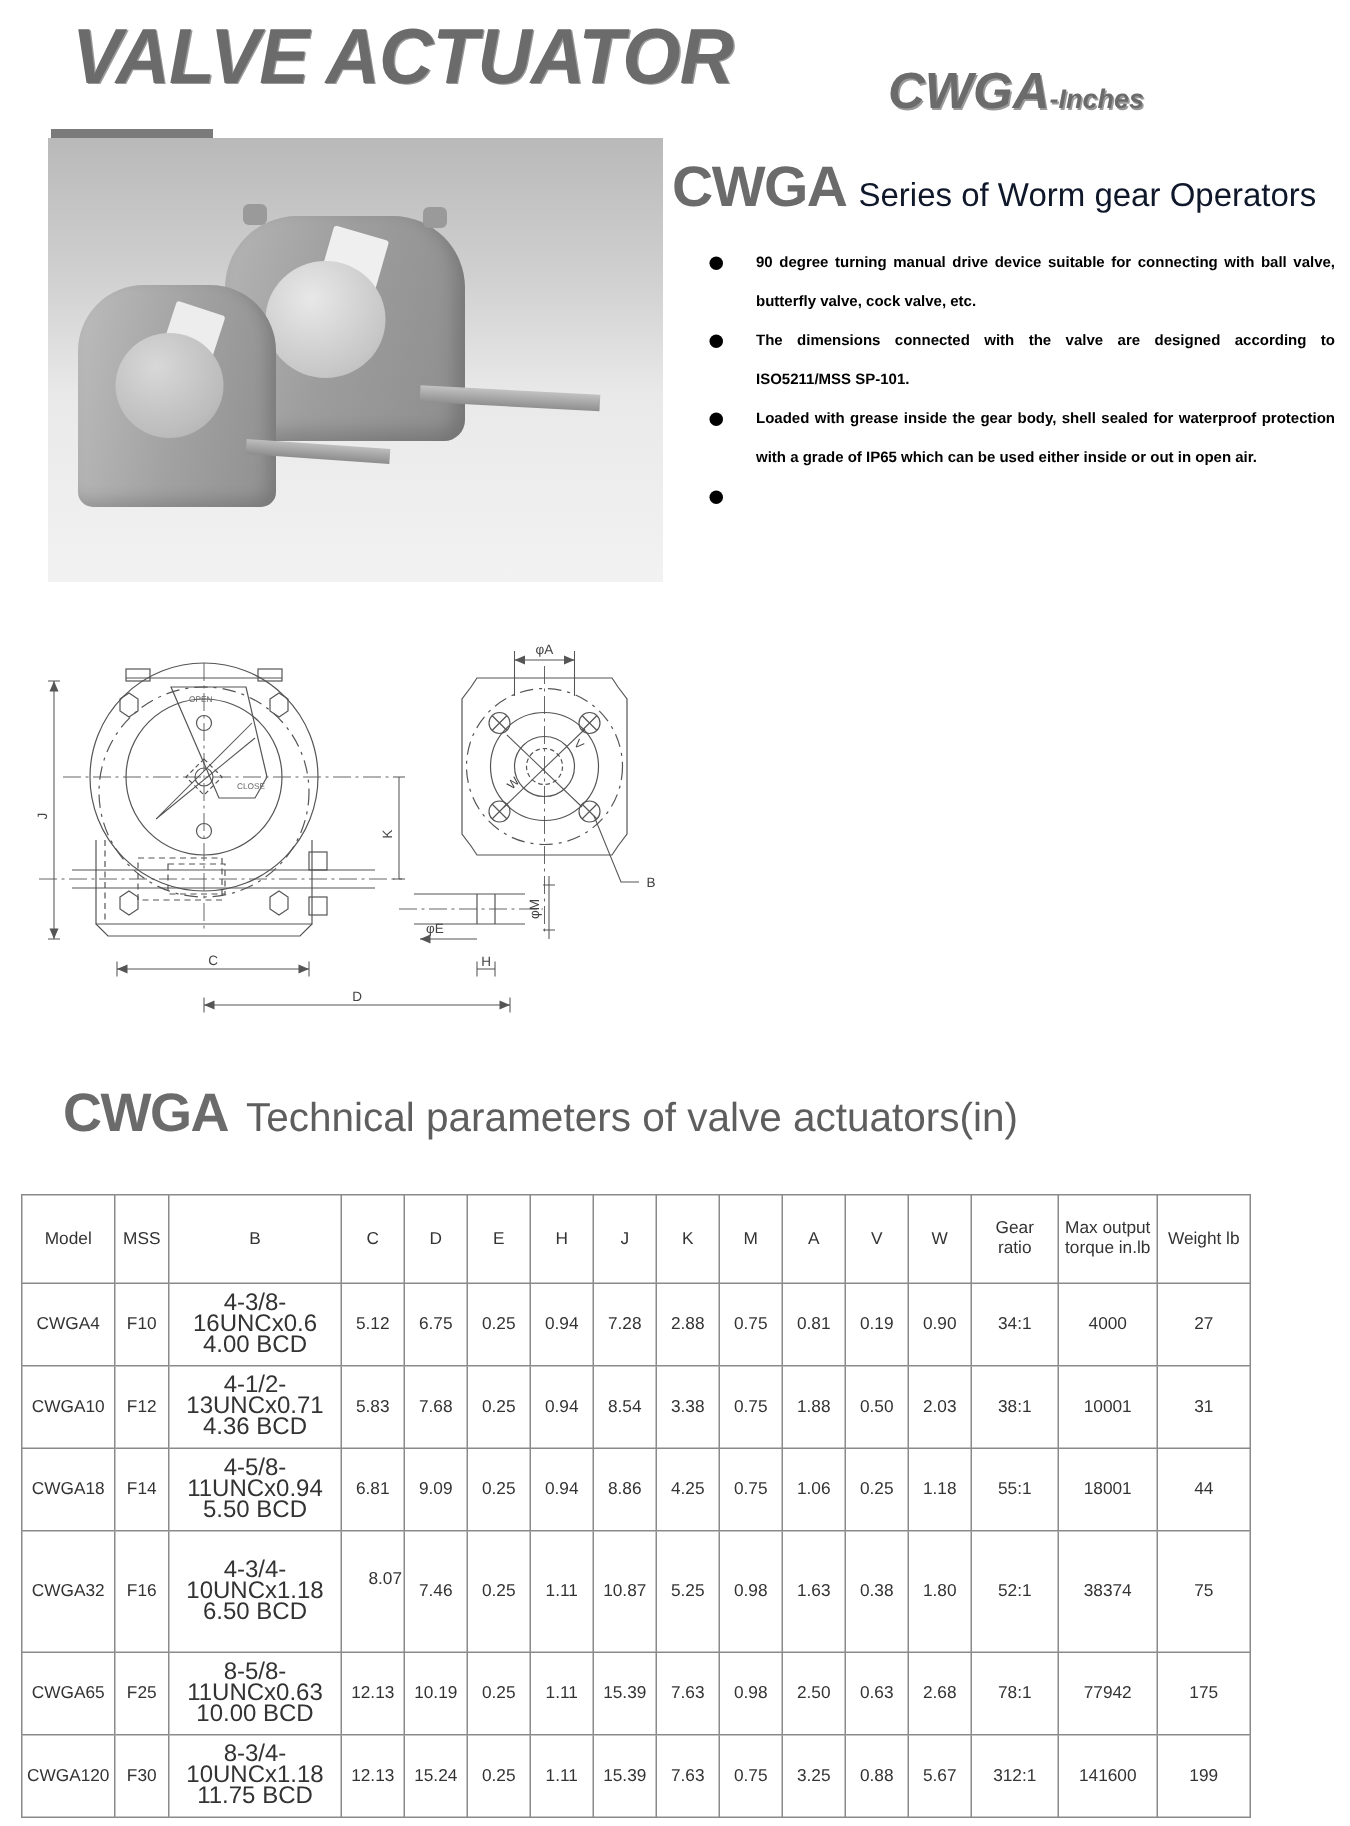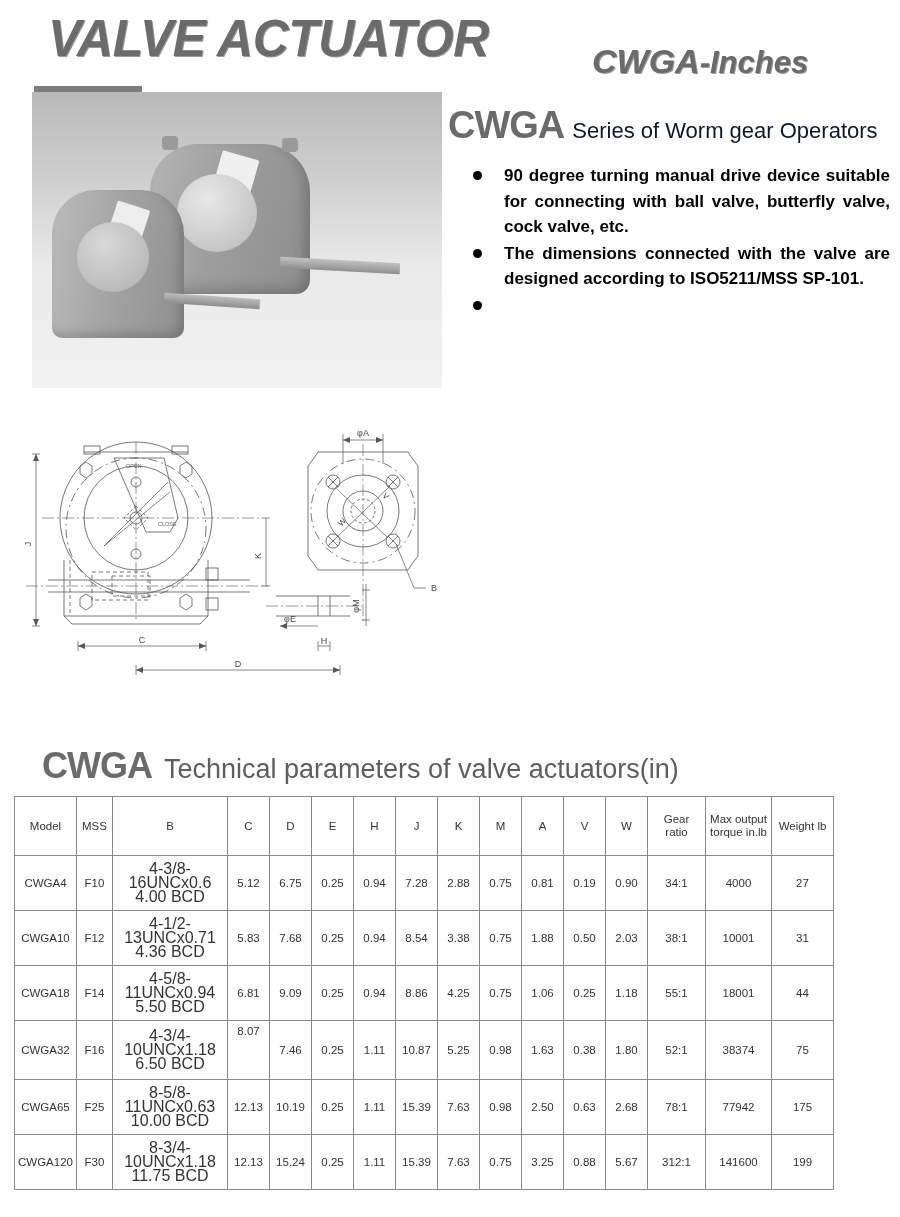--- a/index.html
+++ b/index.html
@@ -40,21 +40,21 @@
     position: absolute;
     left: 592px; top: 42px;
     font-size: 34px;
     font-weight: bold;
     font-style: italic;
     color: #6b6b6b;
     text-shadow: 1px 1px 0 #9a9a9a;
     white-space: nowrap;
   }
   #sub-title .unit {
-    font-size: 31px;
+    font-size: 18px;
   }
 
   
   #photo-bar {
     position: absolute;
     left: 34px; top: 86px;
     width: 108px; height: 12px;
     background: #7b7b7b;
   }
   #photo {
@@ -160,21 +160,21 @@
   }
   #features {
     position: absolute;
     left: 470px; top: 163px;
     width: 420px;
   }
   .feature {
     position: relative;
     padding-left: 34px;
     margin-bottom: 1px;
-    font-size: 17px;
+    font-size: 10px;
     font-weight: bold;
     line-height: 25.5px;
     text-align: justify;
     text-justify: inter-word;
     color: #000;
   }
   .feature .bullet {
     position: absolute;
     left: 3px; top: 8px;
     width: 9px; height: 9px;
@@ -186,21 +186,21 @@
   #drawings {
     position: absolute;
     left: 18px; top: 420px;
     width: 470px; height: 280px;
   }
   #drawings svg { display: block; }
 
   
   #table-head {
     position: absolute;
-    left: 42px; top: 745px;
+    left: 42px; top: 721px;
     white-space: nowrap;
   }
   #table-head .big {
     font-size: 36px;
     font-weight: bold;
     color: #6b6b6b;
     letter-spacing: -1px;
   }
   #table-head .desc {
     font-size: 27px;
@@ -228,21 +228,21 @@
   #spec-table thead th { height: 58px; }
   #spec-table tbody td { height: 54px; }
   #spec-table .col-model { width: 62px; }
   #spec-table .col-mss   { width: 36px; }
   #spec-table .col-b     { width: 115px; }
   #spec-table .col-num   { width: 42px; }
   #spec-table .col-gear  { width: 58px; }
   #spec-table .col-torque{ width: 66px; }
   #spec-table .col-weight{ width: 62px; }
   #spec-table td.bcell { font-size: 16px; line-height: 14px; }
-  #spec-table td.raised { vertical-align: top; padding-top: 4px; }
+  #spec-table td.raised { vertical-align: top; padding-top: 26px; text-align: right; }
 </style>
 </head>
 <body>
 
 <div id="header">
   <div id="main-title">VALVE ACTUATOR</div>
   <div id="sub-title">
     <span>CWGA</span><span class="unit">-Inches</span>
   </div>
 </div>
@@ -270,20 +270,24 @@
 </div>
 
 <div id="features">
   <div class="feature">
     <span class="bullet"></span>
     <span>90 degree turning manual drive device suitable for connecting with ball valve, butterfly valve, cock valve, etc.</span>
   </div>
   <div class="feature">
     <span class="bullet"></span>
     <span>The dimensions connected with the valve are designed according to ISO5211/MSS SP-101.</span>
+  </div>
+  <div class="feature">
+    <span class="bullet"></span>
+    <span>Loaded with grease inside the gear body, shell sealed for waterproof protection with a grade of IP65 which can be used either inside or out in open air.</span>
   </div>
   <div class="feature">
     <span class="bullet"></span>
   </div>
 </div>
 
 <div id="drawings">
 <svg width="470" height="280" viewBox="0 0 470 280">
   <g fill="none" stroke="#555" stroke-width="0.8">
 

